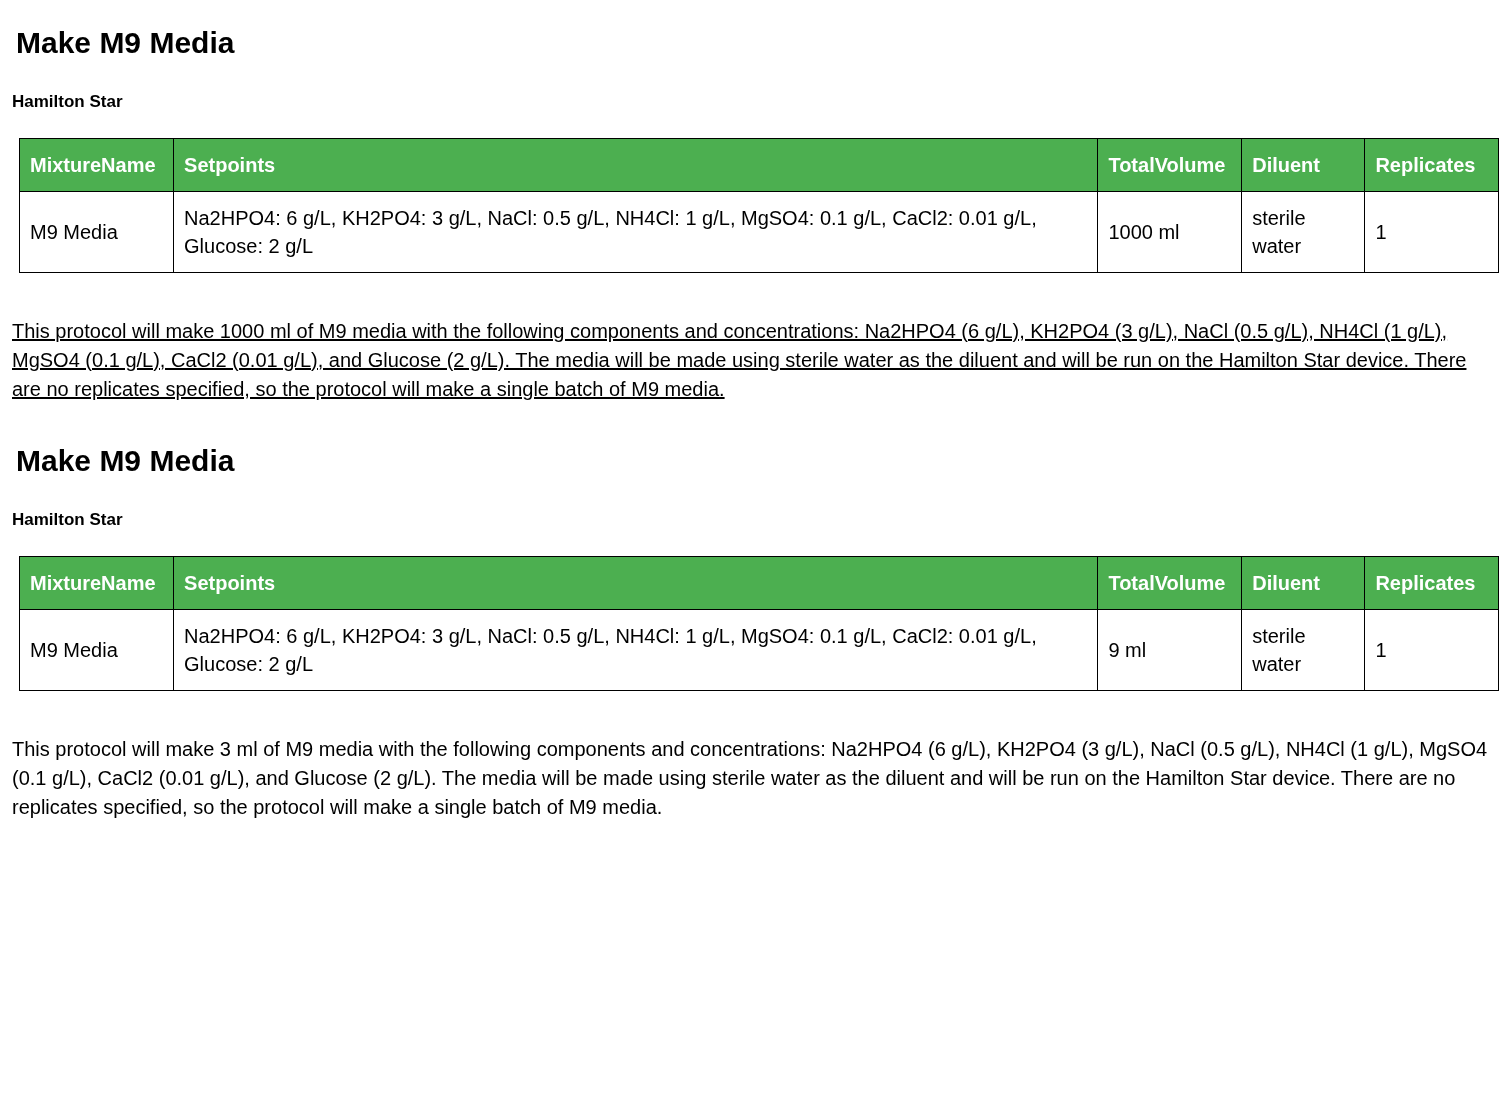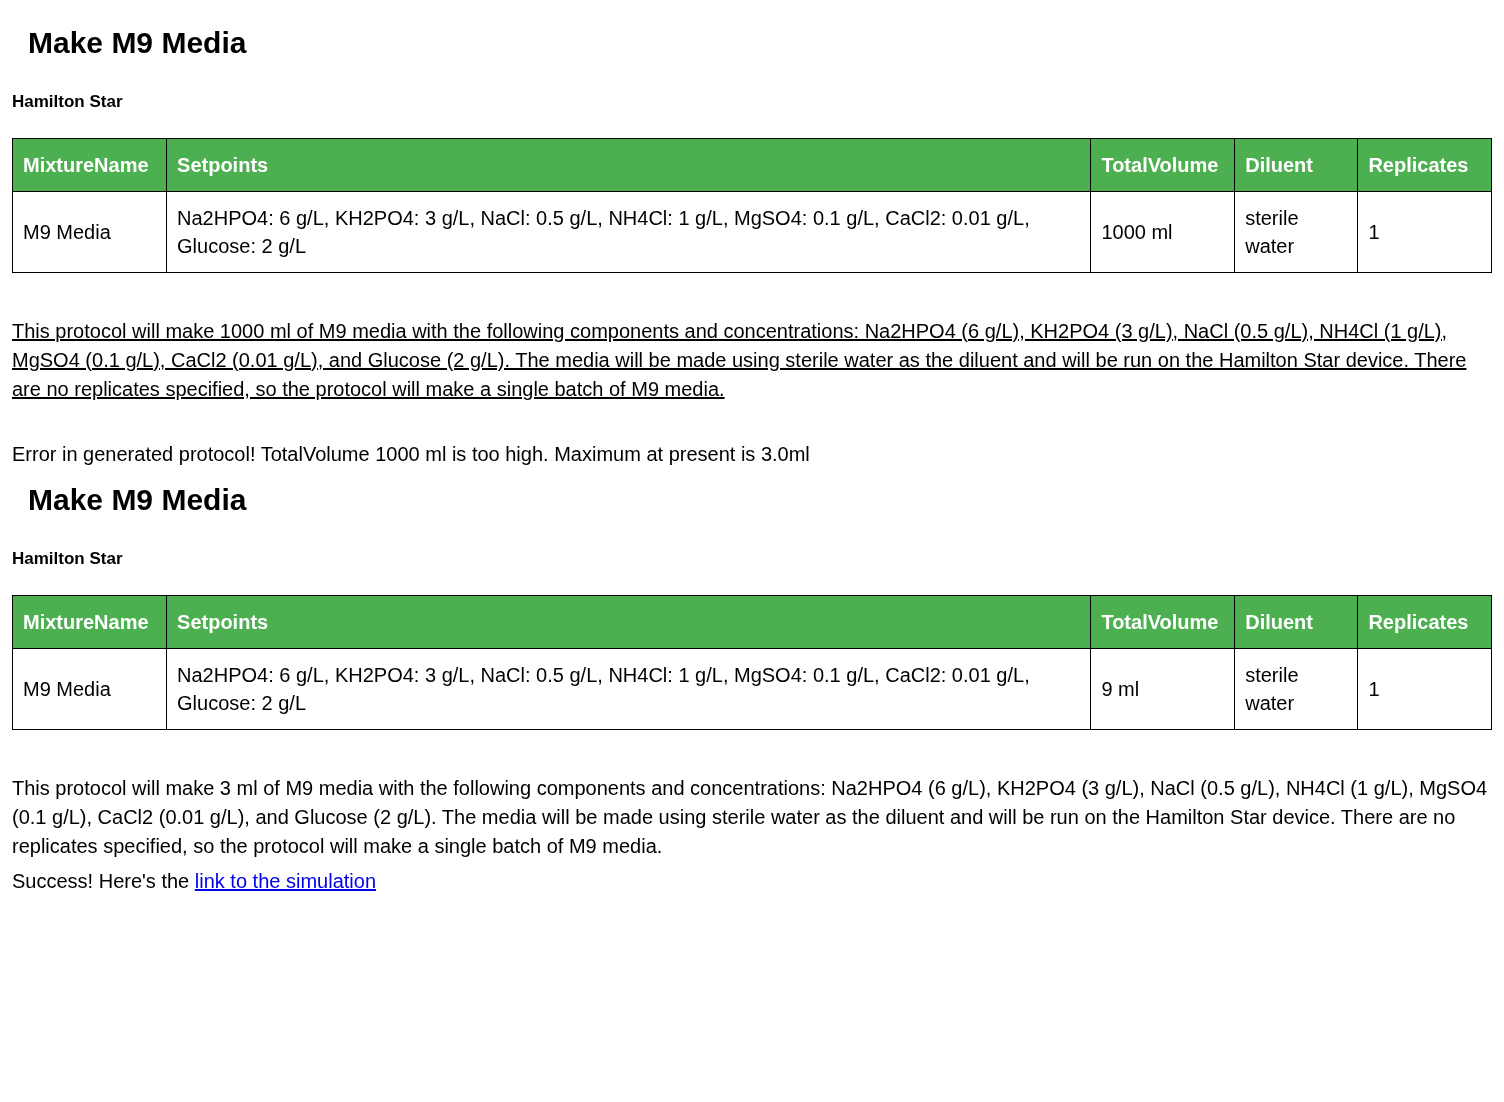--- a/index.html
+++ b/index.html
@@ -11,32 +11,33 @@
       line-height: 1.4;
       color: #000;
       background: #fff;
       margin: 0;
       padding: 12px;
       width: 1504px;
     }
     h2.title {
       font-size: 30px;
       font-weight: 700;
-      margin: 10px 0 26px 16px;
+      margin: 10px 0 26px 4px;
     }
     h3.subtitle {
       font-size: 17px;
       font-weight: 700;
       margin: 0 0 24px 0;
     }
     table.protocol-table {
       border-collapse: collapse;
       width: 100%;
       table-layout: fixed;
       margin-bottom: 44px;
+      margin-left: 7px;
     }
     table.protocol-table th,
     table.protocol-table td {
       border: 1px solid #000;
       padding: 12px 10px;
       text-align: left;
       vertical-align: middle;
       font-size: 20px;
     }
     table.protocol-table th {
@@ -98,21 +99,20 @@
       <td>1</td>
     </tr>
   </tbody>
 </table>
 
 <div class="para-block">
   <p class="paragraph">This protocol will make 1000 ml of M9 media with the following components and concentrations: Na2HPO4 (6 g/L), KH2PO4 (3 g/L), NaCl (0.5 g/L), NH4Cl (1 g/L), MgSO4 (0.1 g/L), CaCl2 (0.01 g/L), and Glucose (2 g/L). The media will be made using sterile water as the diluent and will be run on the Hamilton Star device. There are no replicates specified, so the protocol will make a single batch of M9 media.</p>
 </div>
 
 <div>
-  <p class="paragraph">Error in generated protocol! TotalVolume 1000 ml is too high. Maximum at present is 3.0ml</p>
 </div>
 
 <h2 class="title section-gap">Make M9 Media</h2>
 <h3 class="subtitle">Hamilton Star</h3>
 
 <table class="protocol-table">
   <colgroup>
     <col class="col-mixname">
     <col class="col-setpoints">
     <col class="col-totalvol">
@@ -134,16 +134,13 @@
       <td>Na2HPO4: 6 g/L, KH2PO4: 3 g/L, NaCl: 0.5 g/L, NH4Cl: 1 g/L, MgSO4: 0.1 g/L, CaCl2: 0.01 g/L, Glucose: 2 g/L</td>
       <td>9 ml</td>
       <td>sterile water</td>
       <td>1</td>
     </tr>
   </tbody>
 </table>
 
 <div>
   <p class="paragraph">This protocol will make 3 ml of M9 media with the following components and concentrations: Na2HPO4 (6 g/L), KH2PO4 (3 g/L), NaCl (0.5 g/L), NH4Cl (1 g/L), MgSO4 (0.1 g/L), CaCl2 (0.01 g/L), and Glucose (2 g/L). The media will be made using sterile water as the diluent and will be run on the Hamilton Star device. There are no replicates specified, so the protocol will make a single batch of M9 media.</p>
-  <p class="paragraph">
-    <span>Success! Here's the </span><a href="#" class="sim-link">link to the simulation</a>
-  </p>
 </div>
 
 </body></html>

